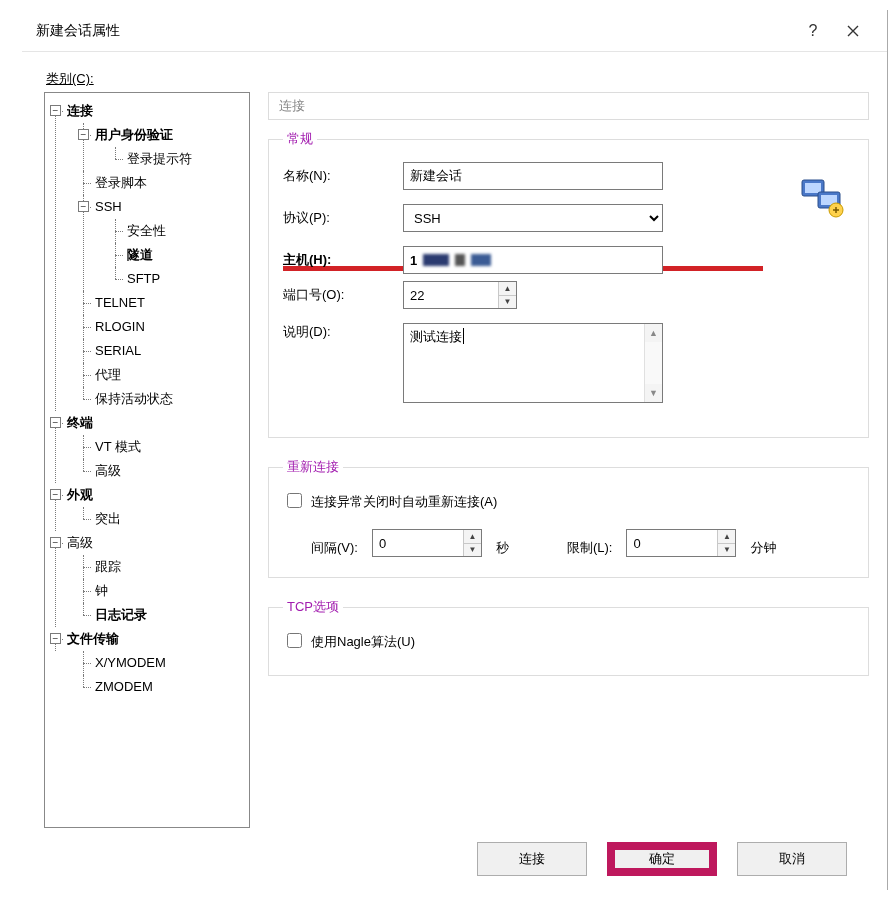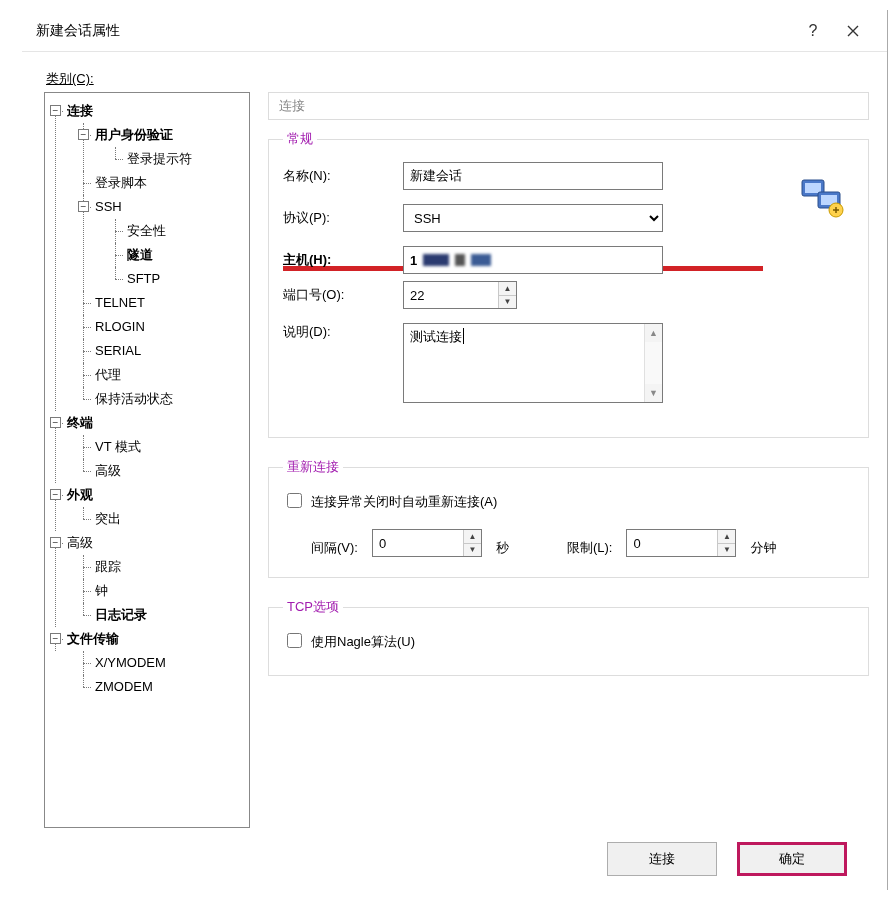--- a/index.html
+++ b/index.html
@@ -169,21 +169,21 @@
     padding-right: 22px;
     border-top: 0;
   }
   .btn {
     width: 110px; height: 34px;
     border: 1px solid #adadad;
     background: #f0f0f0;
     font-family: inherit; font-size: 13px;
     display: flex; align-items: center; justify-content: center;
   }
-  .btn.primary { border: 3px solid #be185d; background: #f0f0f0; }
+  .btn.primary { border: 8px solid #be185d; background: #f0f0f0; }
 </style>
 </head>
 <body>
 
 <div class="dialog">
 
   <div class="titlebar">
     <div class="titlebar-title">新建会话属性</div>
     <div class="titlebar-btn">?</div>
     <div class="titlebar-btn">
@@ -358,15 +358,16 @@
             <input type="checkbox" style="">
             <span>使用Nagle算法(U)</span>
           </div>
         </fieldset>
       </div>
     </div>
 
     <div class="footer">
       <div class="btn">连接</div>
       <div class="btn primary">确定</div>
+      <div class="btn">取消</div>
     </div>
   </div>
 </div>
 
 </body></html>

